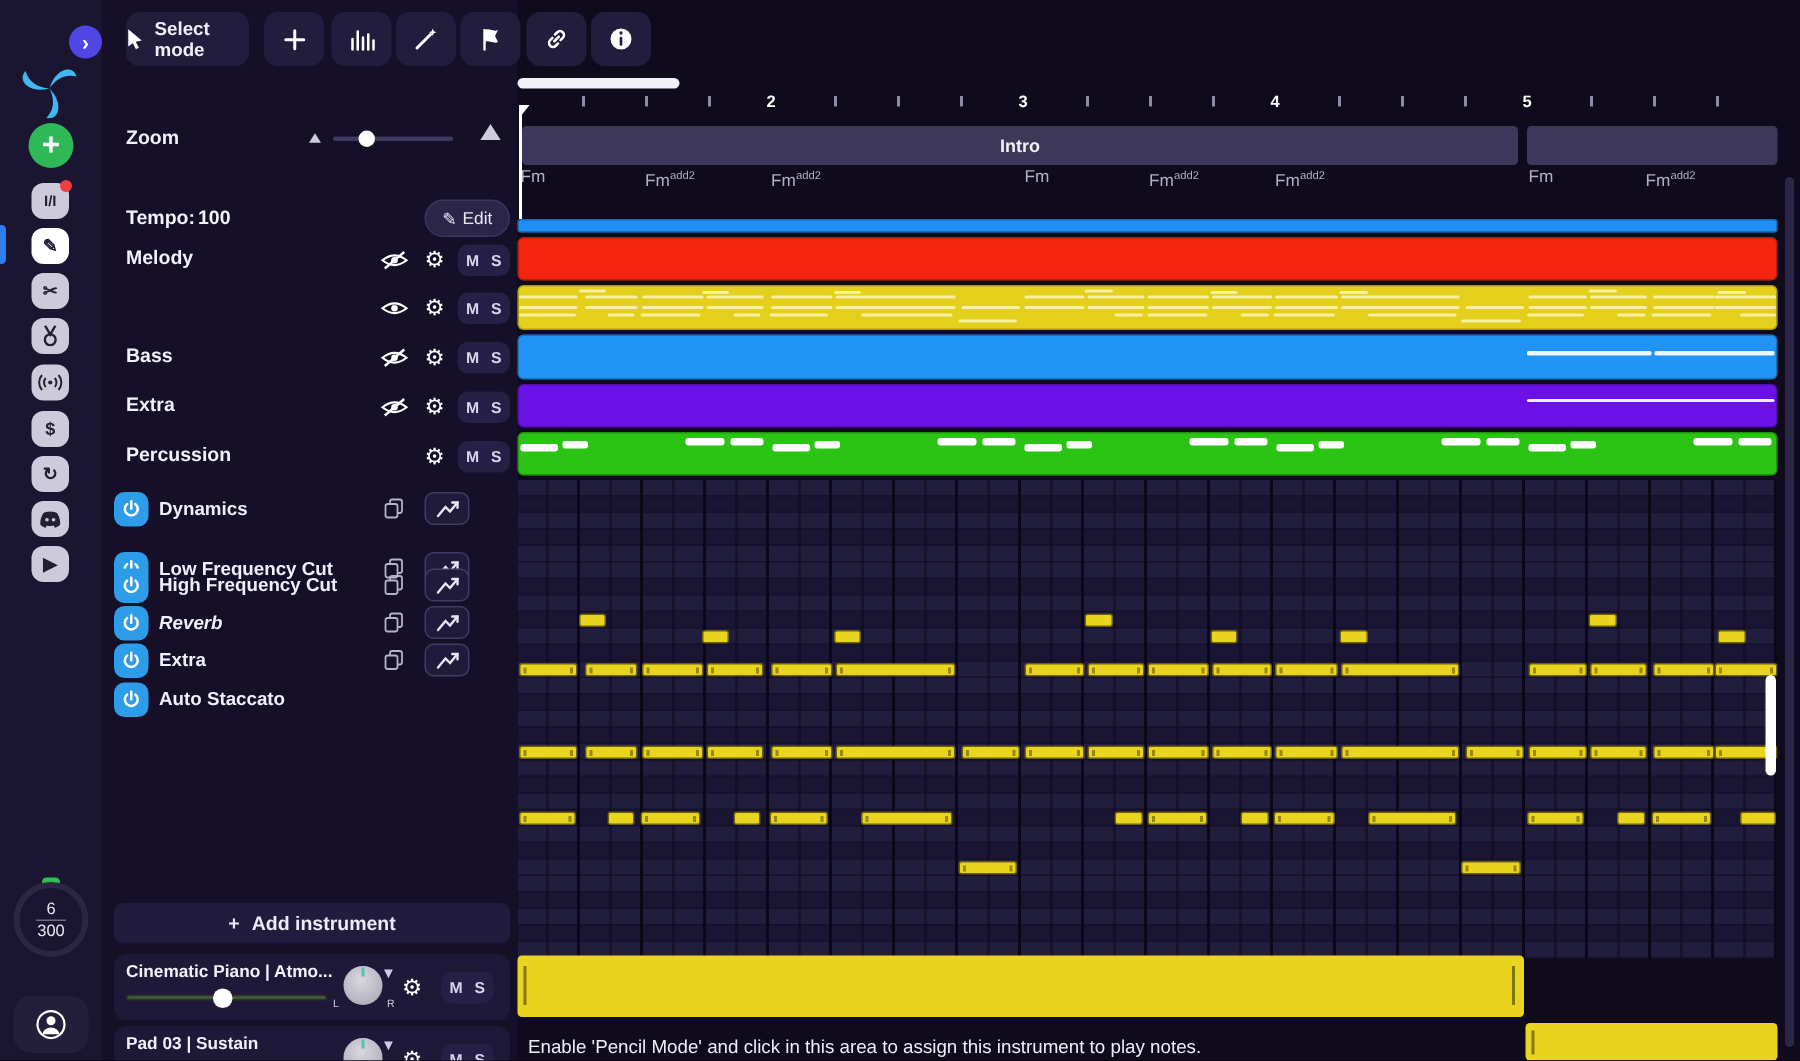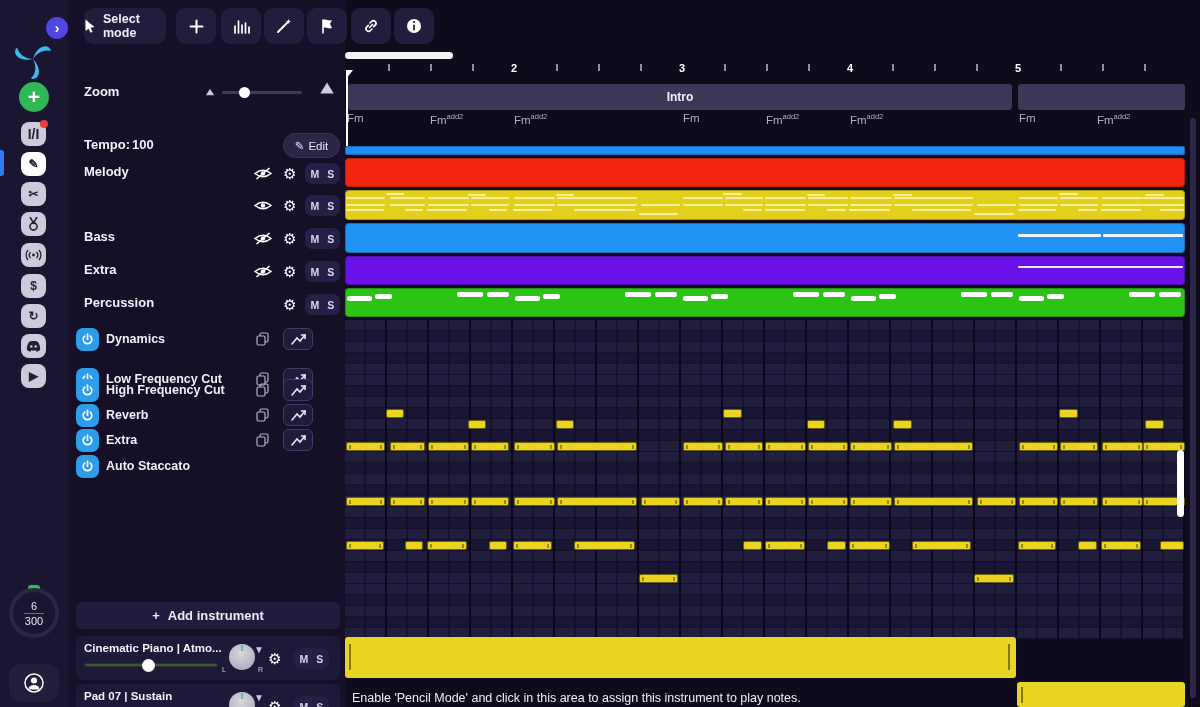--- a/index.html
+++ b/index.html
@@ -108,21 +108,21 @@
         <g fill="#3fb8f0">
           <path d="M20 20 C 24 6, 36 4, 38 12 C 30 10, 24 14, 20 20 Z"></path>
           <path d="M20 20 C 24 6, 36 4, 38 12 C 30 10, 24 14, 20 20 Z" transform="rotate(120 20 20)"></path>
           <path d="M20 20 C 24 6, 36 4, 38 12 C 30 10, 24 14, 20 20 Z" transform="rotate(240 20 20)"></path>
         </g>
       </svg>
     </div>
     <div class="plusbtn">+</div>
     <div id="rail-items">
         <div class="railbtn" style="top: 122px;">
-          <span style="font-size:14px">I/I</span>
+          <span style="font-size:10px">I/I</span>
           <span class="raildot"></span>
         </div>
         <div class="railbtn active" style="top: 152px;">
           <span style="font-size:12px">✎</span>
         </div>
         <div class="railbtn" style="top: 182px;">
           <span style="font-size:12px">✂</span>
         </div>
         <div class="railbtn" style="top: 212px;">
           <svg width="13" height="14" viewBox="0 0 13 14">
@@ -318,21 +318,21 @@
           </span>
           <div class="curvebtn">
             <span>
               <svg width="18" height="16" viewBox="0 0 18 16" fill="none" stroke="#e8e6f4" stroke-width="1.6" stroke-linecap="round">
   <path d="M3 13 L8 7 L11 10 L16 4"></path>
                 <path d="M12.5 4 L16 4 L16 7.5"></path>
               </svg>
             </span>
           </div>
         </div>
-        <div class="autorow" style="top: 404px; left: 0px;">
+        <div class="autorow" style="top: 404px; left: 0px; font-style: italic;">
           <div class="pwr">
             <svg width="13" height="13" viewBox="0 0 13 13" fill="none" stroke="#fff" stroke-width="1.7" stroke-linecap="round">
   <path d="M6.5 1.2 v5"></path>
               <path d="M3.7 3.1 a4.3 4.3 0 1 0 5.6 0"></path>
             </svg>
           </div>
       <span class="autoname">Reverb</span>
           <span class="abs" style="left:188px;top:4px">
             <svg width="13" height="14" viewBox="0 0 13 14" fill="none" stroke="#b7b2cc" stroke-width="1.2">
   <rect x="4" y="1" width="8" height="9" rx="1.5"></rect>
@@ -398,21 +398,21 @@
         </div>
       <span class="panlbl" style="left:182px;top:30px">R</span>
       <span class="gear" style="left:192px;top:15px">⚙</span>
       <div class="mspill" style="left:218px;top:12px">
         <span>M</span>
         <span>S</span>
       </div>
     </div>
 
     <div class="card" style="left:8px;top:684px">
-      <span class="cardtitle">Pad 07 | Sustain</span>
+      <span class="cardtitle">Pad 03 | Sustain</span>
       <span class="caret" style="left:178px;top:8px">▼</span>
       <div class="knob" style="left:153px;top:8px">
           <i></i>
         </div>
       <span class="gear" style="left:192px;top:15px">⚙</span>
       <div class="mspill" style="left:218px;top:12px">
         <span>M</span>
         <span>S</span>
       </div>
     </div>

